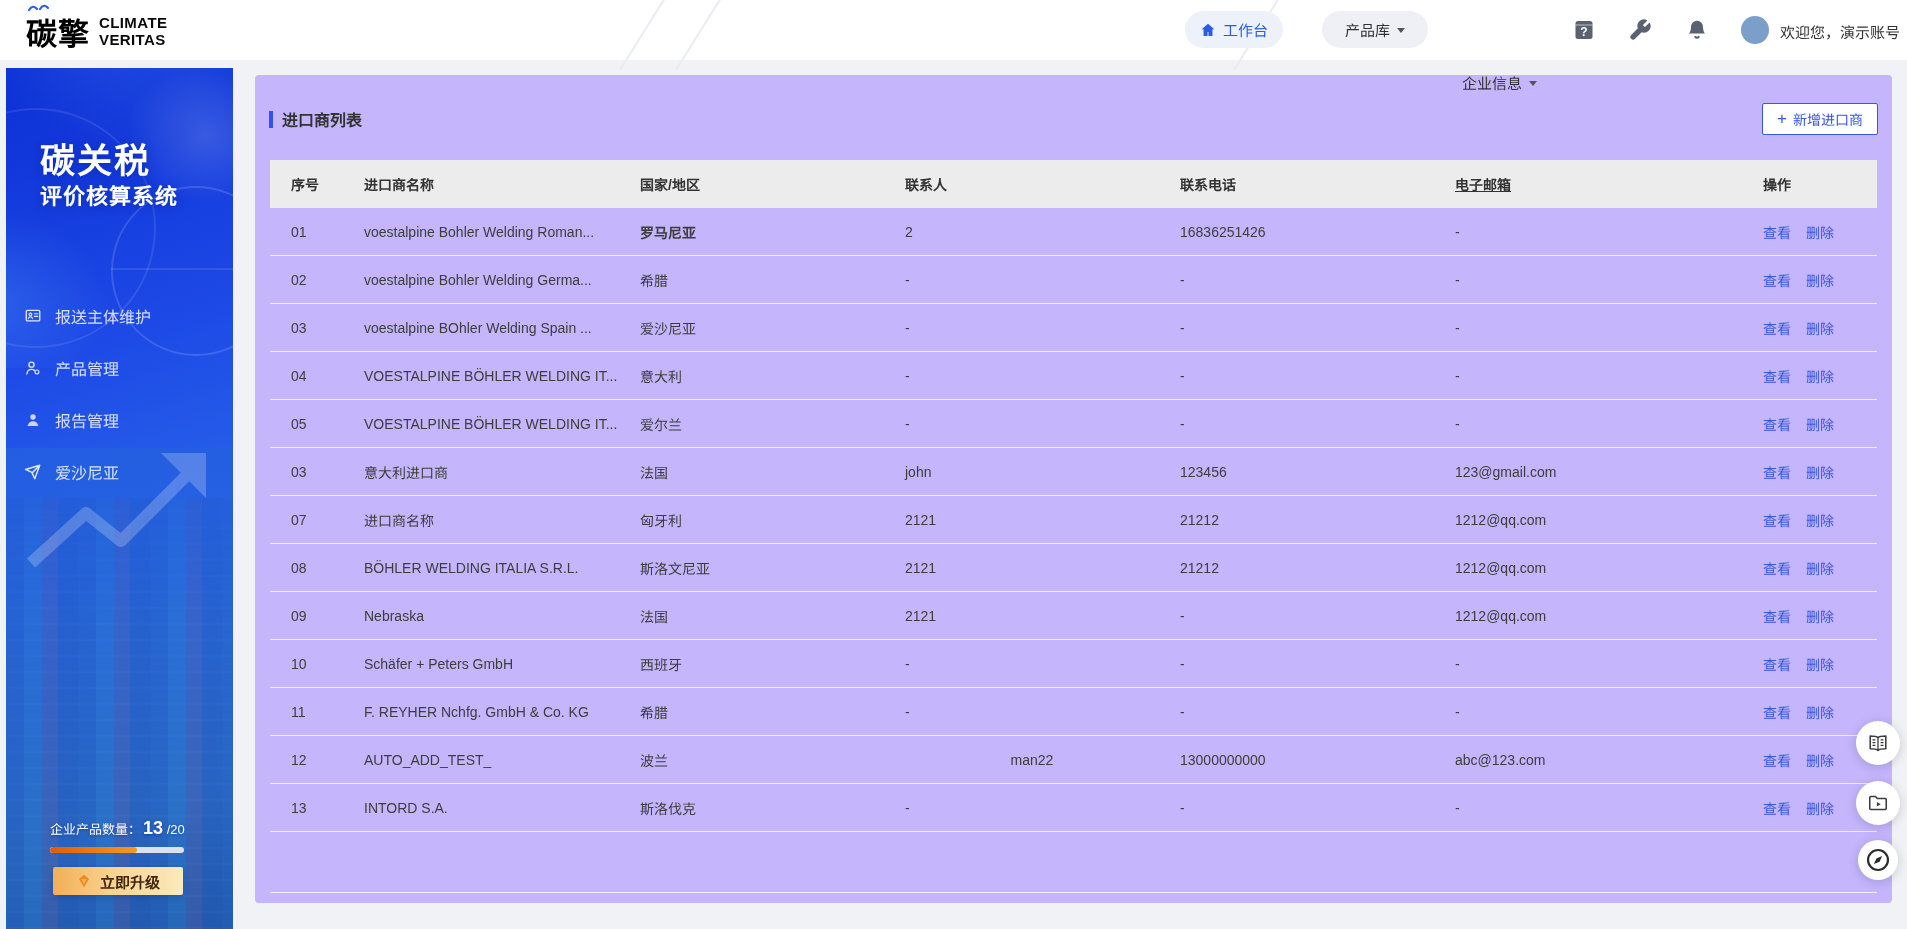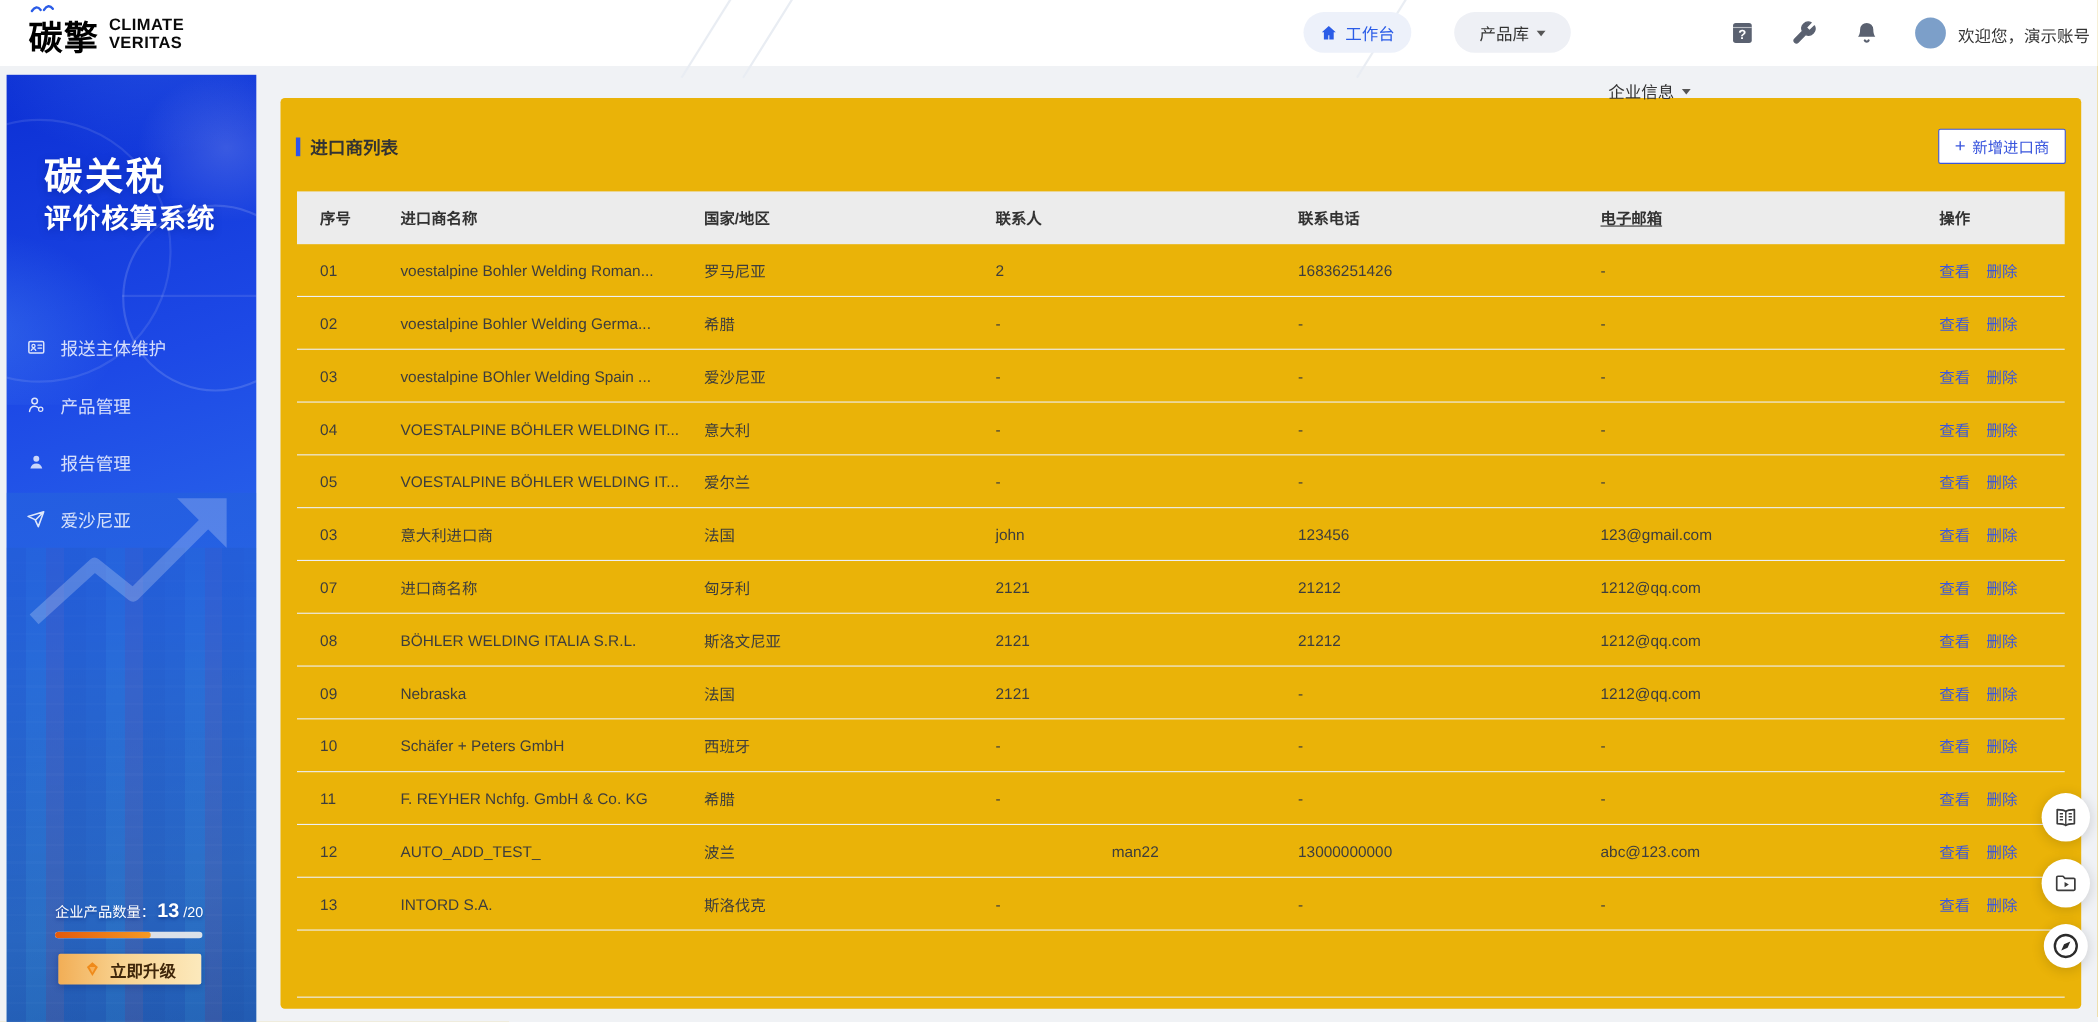--- a/index.html
+++ b/index.html
@@ -38,38 +38,38 @@
   .globe-line { position:absolute; right:-48px; top:200px; width:170px; height:2px; background:rgba(255,255,255,.10); }
   .containers { position:absolute; left:0; top:430px; width:227px; height:431px; opacity:.5;
     background:
       repeating-linear-gradient(90deg, rgba(26,77,138,.55) 0 18px, rgba(44,140,168,.5) 18px 36px, rgba(150,64,64,.45) 36px 52px, rgba(22,58,120,.55) 52px 72px),
       repeating-linear-gradient(0deg, rgba(255,255,255,.10) 0 2px, transparent 2px 16px),
       linear-gradient(180deg, rgba(25,95,185,.3), rgba(8,40,110,.55)); }
   .containers-overlay { position:absolute; left:0; top:380px; width:227px; height:481px;
     background:linear-gradient(180deg, rgba(36,95,224,.85) 0%, rgba(40,105,225,.45) 35%, rgba(30,90,200,.35) 100%); }
   .trend-arrow { position:absolute; left:20px; top:360px; opacity:.22; }
   .banner-title { position:absolute; left:34px; top:64px; font-size:35px; font-weight:800; color:#fff; letter-spacing:2px; text-shadow:0 2px 8px rgba(0,30,140,.45); }
-  .banner-sub { position:absolute; left:34px; top:110px; font-size:25px; font-weight:700; color:#fff; letter-spacing:1px; text-shadow:0 2px 8px rgba(0,30,140,.45); }
+  .banner-sub { position:absolute; left:34px; top:110px; font-size:22px; font-weight:700; color:#fff; letter-spacing:1px; text-shadow:0 2px 8px rgba(0,30,140,.45); }
   .menu { position:absolute; left:0; top:222px; width:227px; list-style:none; }
   .menu-item { height:52px; display:flex; align-items:center; gap:13px; padding-left:18px; font-size:16px; color:rgba(255,255,255,.82); cursor:pointer; }
   .menu-item svg { flex:0 0 auto; opacity:.85; }
   .menu-item.active { color:#fff; font-weight:700; }
   .menu-item.active svg { opacity:1; }
   .quota-label { position:absolute; left:44px; top:750px; color:#fff; font-size:13px; white-space:nowrap; text-shadow:0 1px 3px rgba(0,30,120,.5); }
   .quota-used { font-size:18px; font-weight:600; margin-left:2px; }
   .quota-total { font-size:13px; }
   .progress { position:absolute; left:44px; top:779px; width:134px; height:6px; border-radius:3px; background:rgba(235,235,235,.92); overflow:hidden; }
   .progress-fill { height:100%; border-radius:3px; background:linear-gradient(90deg,#e4590a,#f59a23); }
   .upgrade-btn { position:absolute; left:47px; top:799px; width:130px; height:28px; border:none; border-radius:2px; cursor:pointer;
     background:linear-gradient(90deg,#f2ae56 0%,#f8d391 45%,#fce9bc 100%); box-shadow:0 2px 6px rgba(0,20,90,.25);
     display:flex; align-items:center; justify-content:center; gap:8px; font-size:15px; font-weight:600; color:#40270a;
     font-family:"Liberation Sans","DejaVu Sans",sans-serif; }
 
   
-  .card { position:absolute; left:255px; top:89px; width:1637px; height:828px; background:#eab308; border-radius:4px; z-index:5; }
+  .card { position:absolute; left:255px; top:75px; width:1637px; height:828px; background:#c4b5fd; border-radius:4px; z-index:5; }
   .card-title { position:absolute; left:14px; top:32px; display:flex; align-items:center; gap:9px; }
   .title-bar { width:4px; height:17px; background:#2f54eb; }
   .title-text { font-size:16px; font-weight:700; color:#333; }
   .add-btn { position:absolute; right:14px; top:28px; height:32px; padding:0 14px; background:#fff; border:1px solid #3a56dd; border-radius:2px;
     color:#3a56dd; font-size:14px; display:flex; align-items:center; gap:6px; cursor:pointer; font-family:inherit; }
   .add-plus { font-size:17px; line-height:1; margin-top:-2px; }
   .table { position:absolute; left:15px; top:85px; width:1607px; }
   .thead { display:flex; align-items:center; height:48px; background:#ececec; }
   .cell { padding-left:21px; font-size:14px; white-space:nowrap; overflow:hidden; }
   .th { font-weight:700; color:#333; }
@@ -219,21 +219,21 @@
         <div class="cell th" style="width: 265px;">国家/地区</div>
         <div class="cell th" style="width: 275px;">联系人</div>
         <div class="cell th" style="width: 275px;">联系电话</div>
         <div class="cell th" style="width: 308px; text-decoration: underline;">电子邮箱</div>
         <div class="cell th" style="width: 135px;">操作</div>
       </div>
     <div id="tbody">
         <div class="trow">
           <div class="cell" style="width: 73px;">01</div>
           <div class="cell" style="width: 276px;">voestalpine Bohler Welding Roman...</div>
-          <div class="cell" style="width: 265px;">罗马尼亚</div>
+          <div class="cell" style="width: 265px; font-weight: bold;">罗马尼亚</div>
           <div class="cell" style="width: 275px;">2</div>
           <div class="cell" style="width: 275px;">16836251426</div>
           <div class="cell" style="width: 308px;">-</div>
           <div class="cell actions" style="width: 135px;"><a>查看</a><a>删除</a></div>
         </div>
         <div class="trow">
           <div class="cell" style="width: 73px;">02</div>
           <div class="cell" style="width: 276px;">voestalpine Bohler Welding Germa...</div>
           <div class="cell" style="width: 265px;">希腊</div>
           <div class="cell" style="width: 275px;">-</div>

